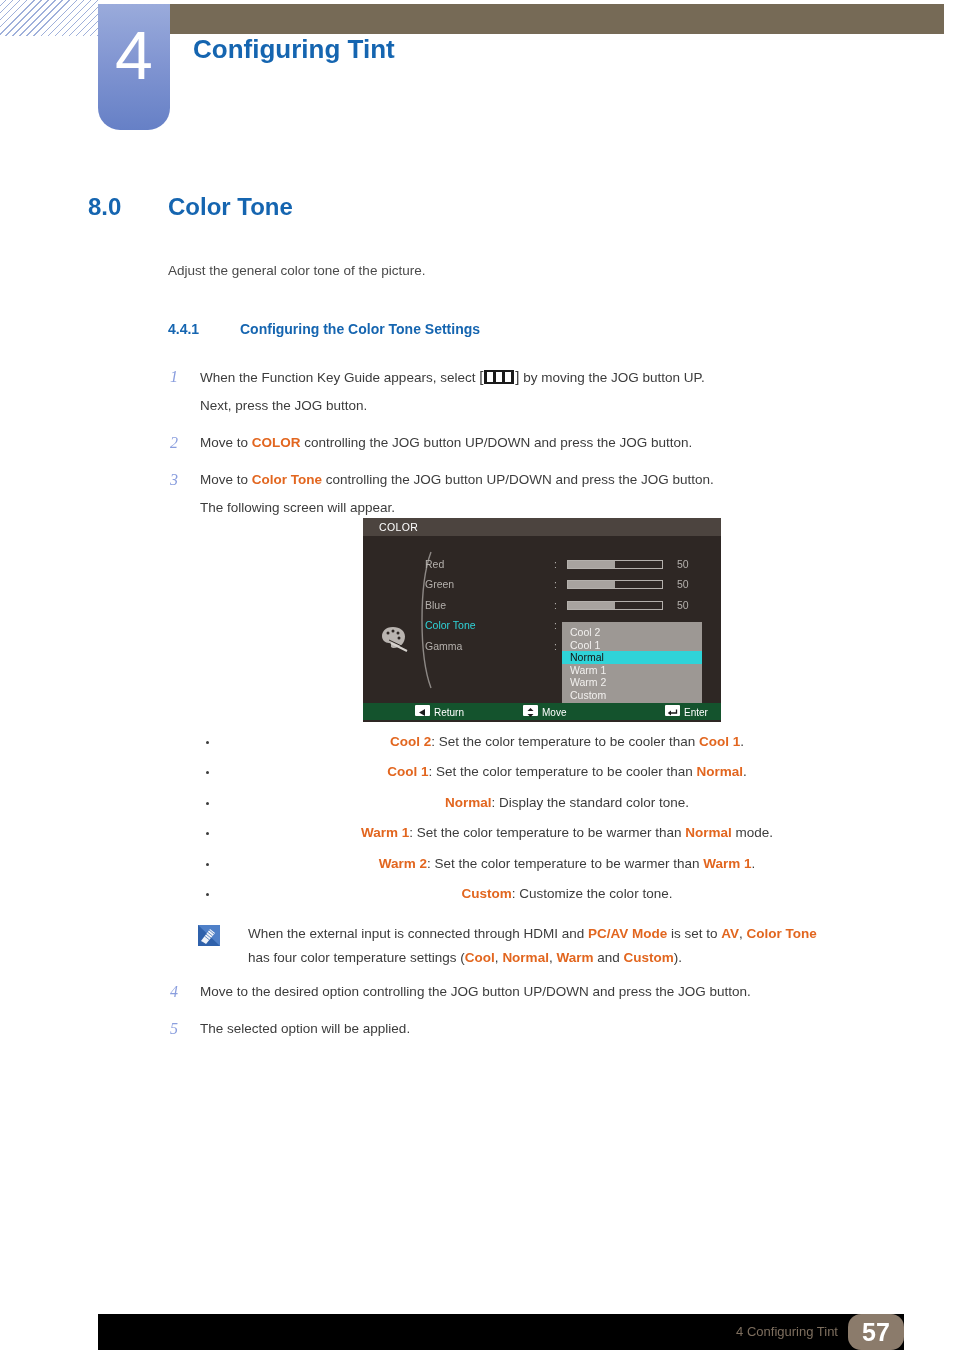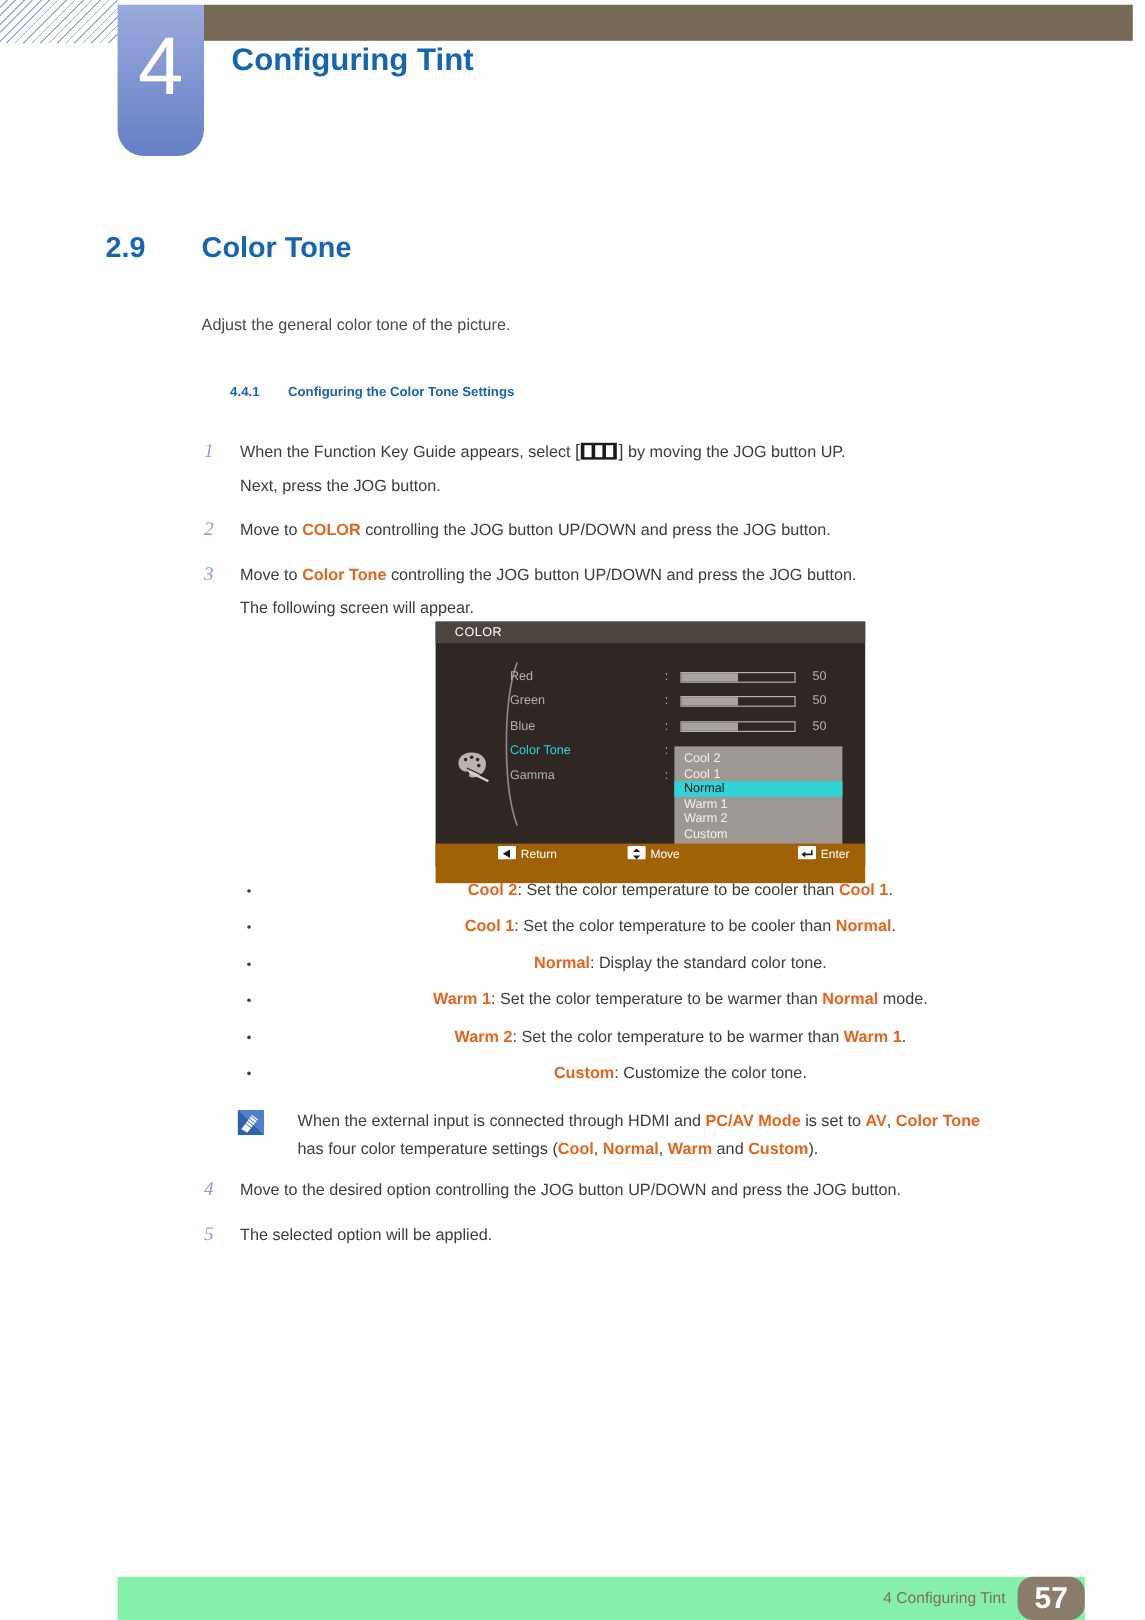--- a/index.html
+++ b/index.html
@@ -85,23 +85,22 @@
   .lead-text {
     position: absolute;
     left: 168px; top: 263px;
     color: #4a4a4a;
     font-size: 13.5px;
   }
   .subsec {
     position: absolute;
     left: 168px; top: 321px;
     color: #1565b0;
-    font-size: 11px;
+    font-size: 14px;
     font-weight: bold;
-    text-align: center;
   }
   .subsec .sn { display: inline-block; width: 72px; }
 
   
   .steps {
     position: absolute;
     left: 168px; top: 363px;
     width: 720px;
   }
   .step {
@@ -243,22 +242,22 @@
     font-size: 10.5px;
     padding-left: 8px;
   }
   .dd-item.sel {
     background: #2fd3d8;
     color: #141414;
   }
   .osd-footer {
     position: absolute;
     left: 0; top: 185px;
-    width: 358px; height: 33px;
-    background: #a16207;
+    width: 358px; height: 17px;
+    background: #14532d;
     text-align: center;
   }
   .osd-fitem {
     position: absolute;
     top: 0;
     height: 19px;
     line-height: 19px;
     color: #ffffff;
     font-size: 10px;
     white-space: nowrap;
@@ -316,21 +315,21 @@
     color: #3c3c3c;
     font-size: 13.5px;
     line-height: 24px;
   }
 
   
   .footer {
     position: absolute;
     left: 98px; top: 1314px;
     width: 806px; height: 36px;
-    background: #86efac;
+    background: #000000;
   }
   .footer-label {
     position: absolute;
     right: 66px; top: 0;
     height: 36px;
     line-height: 36px;
     color: #7d6e5e;
     font-size: 13px;
   }
   .footer-page {
@@ -351,21 +350,21 @@
 
 <div class="chapter-header">
   <div class="hatch"></div>
   <div class="header-bar"></div>
   <div class="chapter-tab">
     <div class="chapter-num">4</div>
   </div>
   <div class="chapter-title">Configuring Tint</div>
 </div>
 
-<div class="sec-num">2.9</div>
+<div class="sec-num">8.0</div>
 <div class="sec-title">Color Tone</div>
 <div class="lead-text">Adjust the general color tone of the picture.</div>
 <div class="subsec">
   <span class="sn">4.4.1</span><span>Configuring the Color Tone Settings</span>
 </div>
 
 <div class="steps">
 
   <div class="step">
     <span class="idx">1</span>

